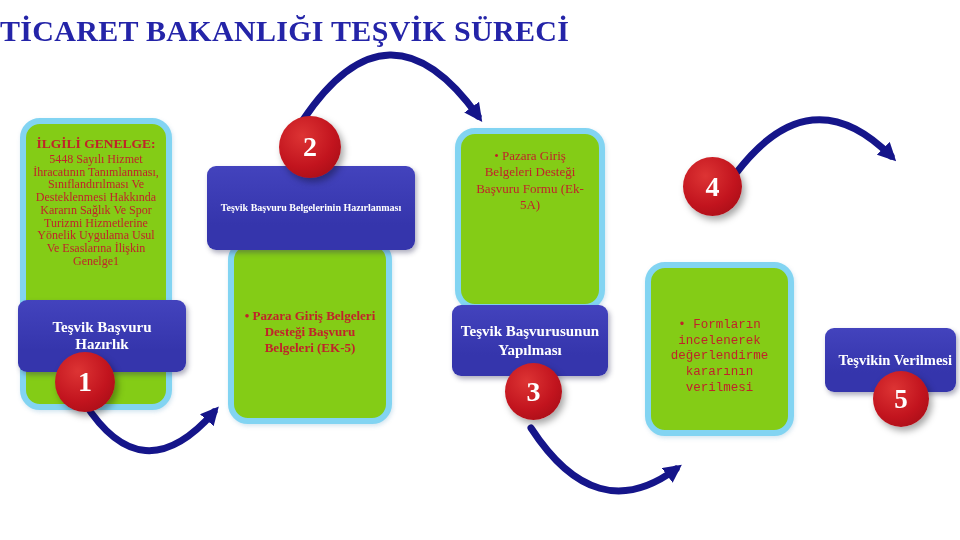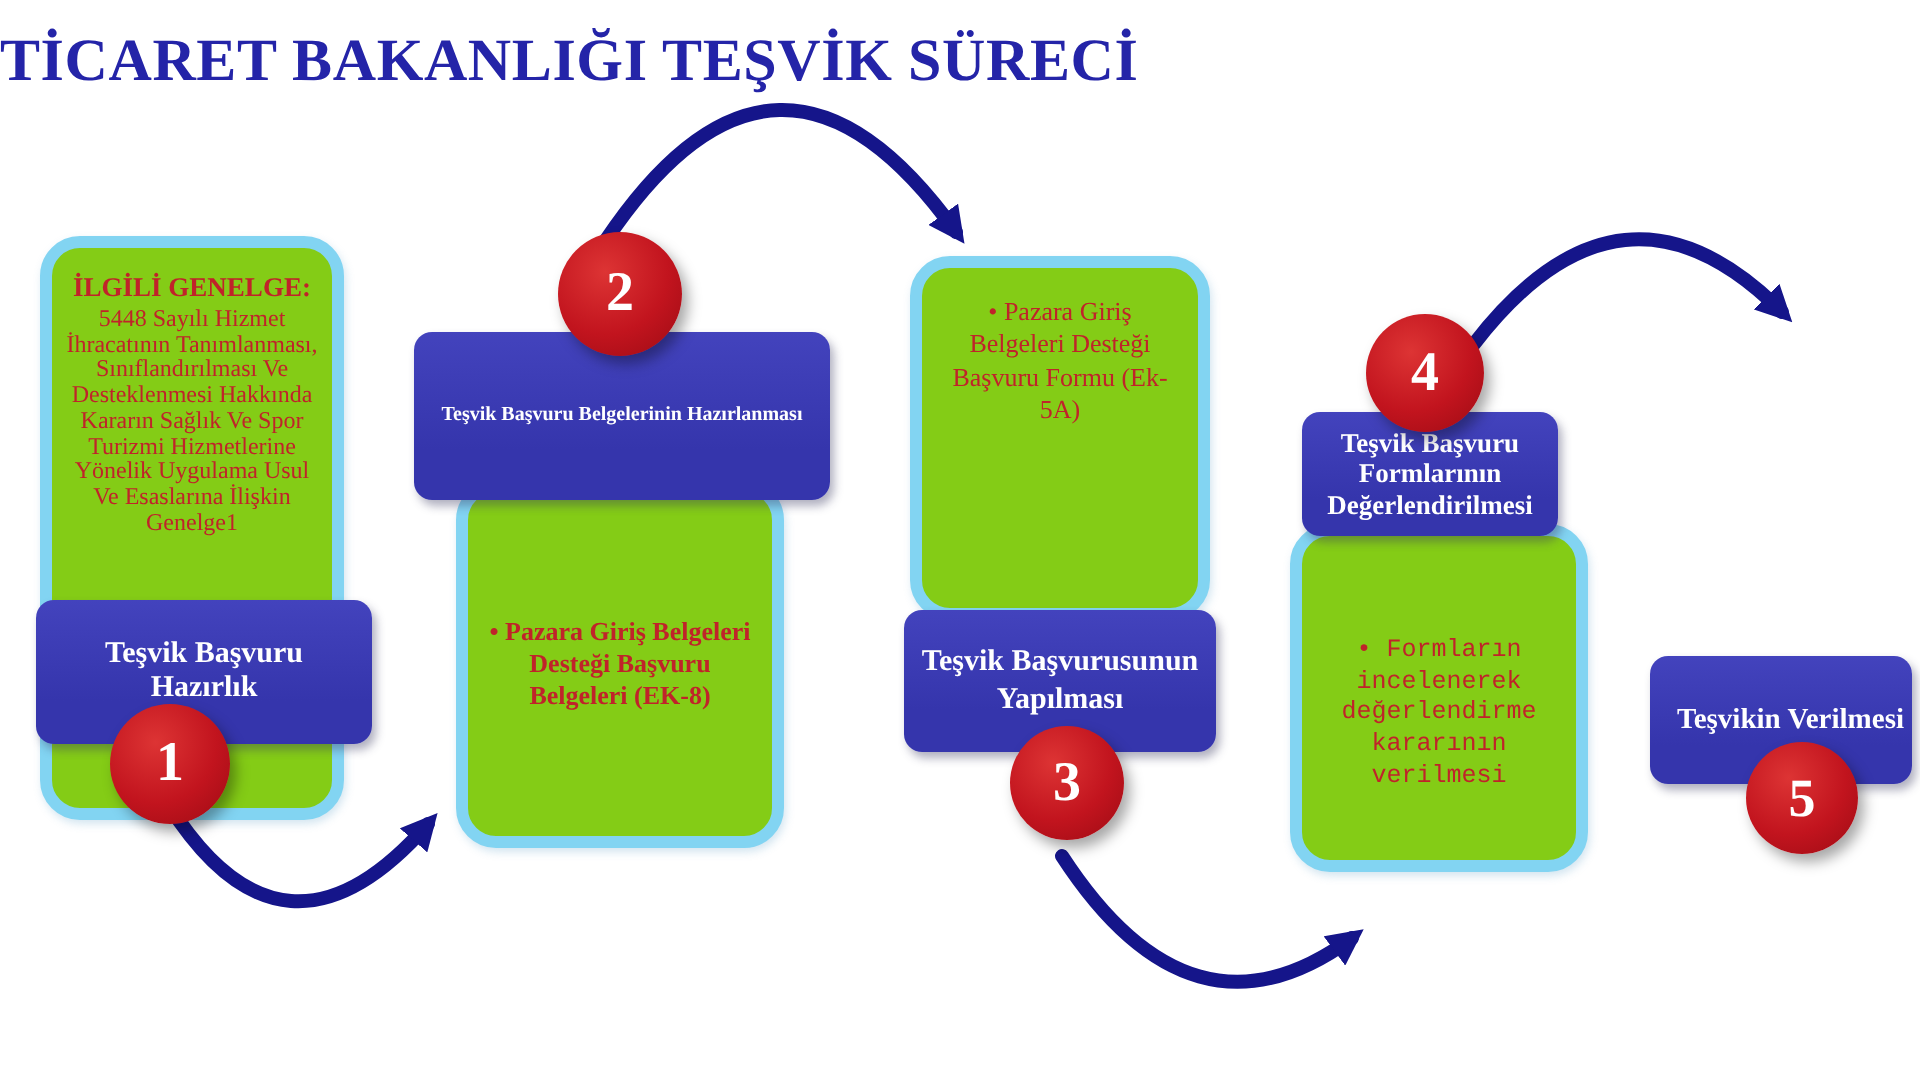--- a/index.html
+++ b/index.html
@@ -97,39 +97,36 @@
     <span>1</span>
   </div>
 
   <div class="circle s2-circle">
     <span>2</span>
   </div>
   <div class="darkbox s2-dark">
     <span>Teşvik Başvuru Belgelerinin Hazırlanması</span>
   </div>
   <div class="lightbox s2-light">
-    <div class="note s2-note">• Pazara Giriş Belgeleri Desteği Başvuru Belgeleri (EK-8)</div>
+    <div class="note s2-note">• Pazara Giriş Belgeleri Desteği Başvuru Belgeleri (EK-5)</div>
   </div>
 
   <div class="lightbox s3-light">
     <div class="note s3-note">• Pazara Giriş Belgeleri Desteği Başvuru Formu (Ek-5A)</div>
   </div>
   <div class="darkbox s3-dark">
     <span>Teşvik Başvurusunun Yapılması</span>
   </div>
   <div class="circle s3-circle">
     <span>3</span>
   </div>
 
   <div class="circle s4-circle">
     <span>4</span>
   </div>
-  <div class="darkbox s4-dark">
-    <span>Teşvik Başvuru Formlarının Değerlendirilmesi</span>
-  </div>
   <div class="lightbox s4-light">
     <div class="note s4-note">• Formların incelenerek değerlendirme kararının verilmesi</div>
   </div>
 
   <div class="darkbox s5-dark">
     <span>Teşvikin Verilmesi</span>
   </div>
   <div class="circle s5-circle">
     <span>5</span>
   </div>

